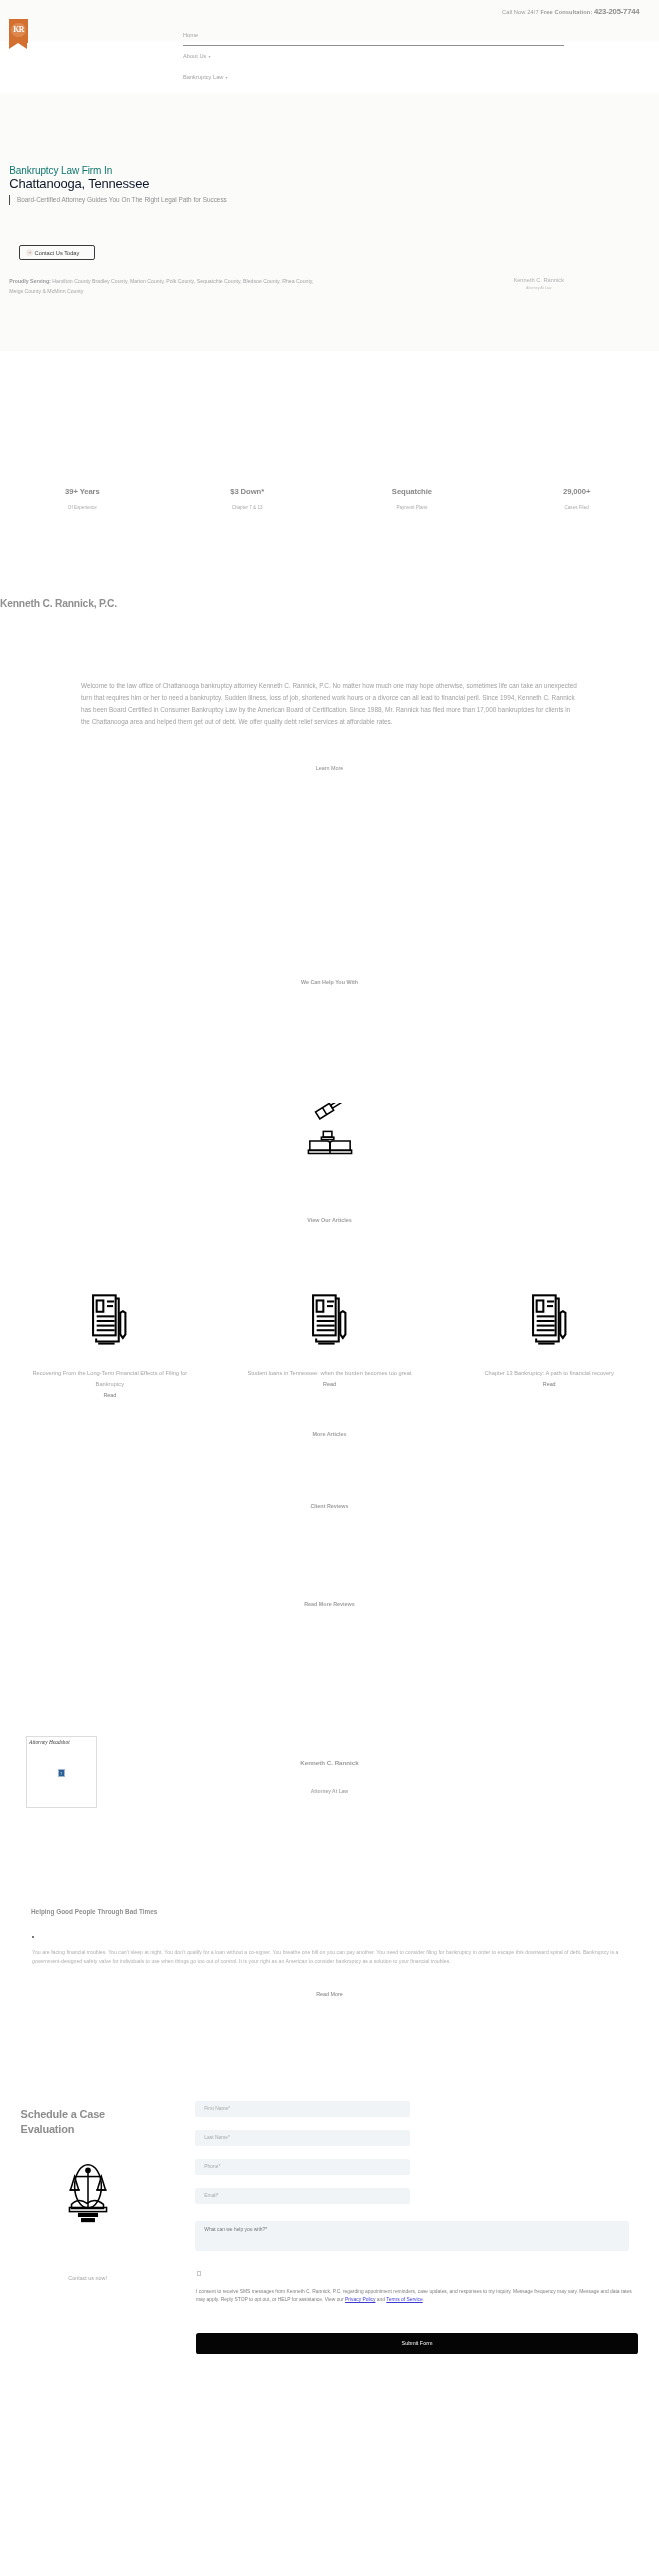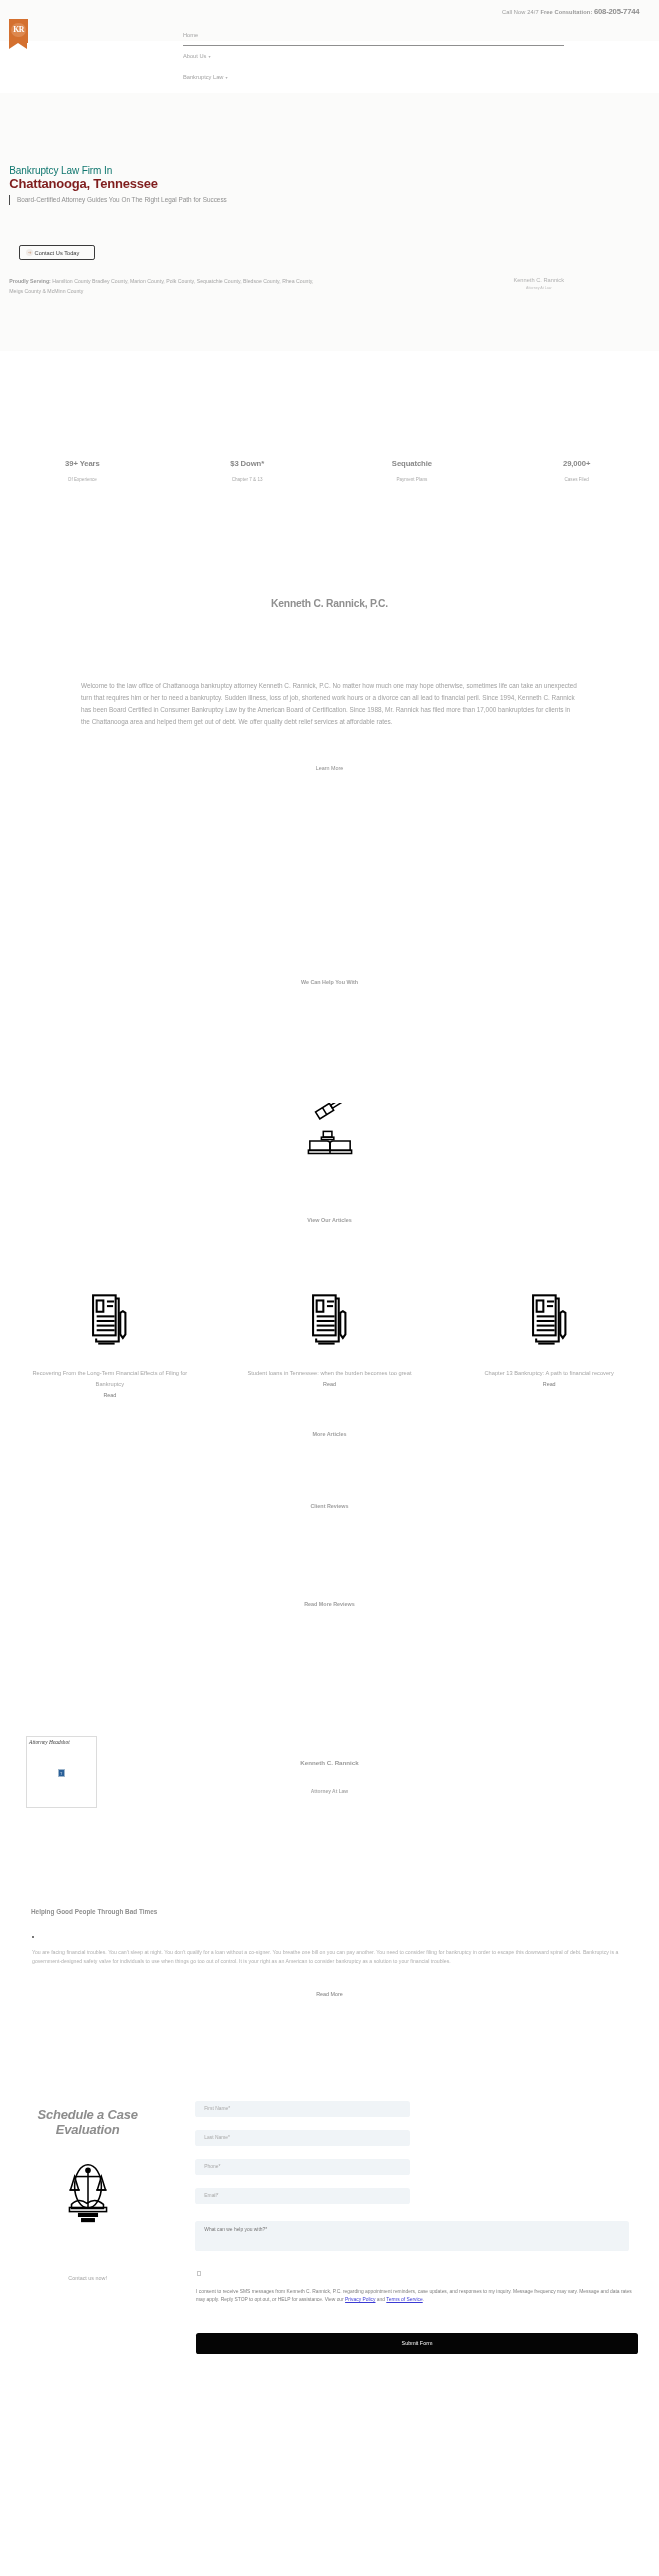--- a/index.html
+++ b/index.html
@@ -37,42 +37,42 @@
   
   .nav { position:absolute; left:183px; top:32px; width:381px; }
   .nav-item { font-size:5.7px; color:#a3a3a3; margin-bottom:0; height:21px; line-height:6.2px; position:relative; }
   .nav-item .chev { font-size:4.1px; margin-left:2.1px; color:#b4b4b4; }
   .nav-underline { position:absolute; left:183px; top:45px; width:381px; height:0.5px; background:#8f8f8f; }
 
   
   .hero { position:absolute; left:0; top:93px; width:659px; height:258px; background:#fbfbfa; }
   .hero-h1 { position:absolute; left:9.3px; top:71px; width:361px; }
   .hero-h1 .l1 { font-size:10px; color:#0f766e; font-weight:400; line-height:13.4px; letter-spacing:-0.1px;}
-  .hero-h1 .l2 { font-size:13px; color:#7f1d1d; font-weight:700; line-height:14.4px; letter-spacing:-0.2px;}
+  .hero-h1 .l2 { font-size:13px; color:#0f172a; font-weight:400; line-height:14.4px; letter-spacing:-0.2px;}
   .hero-sub { position:absolute; left:9.3px; top:102px; width:289px; border-left:1.5px solid #4a4a4a; padding-left:6.7px; }
   .hero-sub p { font-size:6.4px; color:#8f8f8f; line-height:9.8px; }
   .btn-contact { position:absolute; left:19px; top:152px; width:76px; height:15px; border:0.5px solid #3a3a3a;
       border-radius:2.1px; background:transparent; color:#3a3a3a; font-size:5.7px; font-family:"Liberation Sans",sans-serif;
       cursor:pointer; display:flex; align-items:center; justify-content:center; }
   .btn-contact .arrowcirc { position:absolute; left:6.2px; width:7.2px; height:7.2px; border-radius:50%;
       background:#f0ece9; color:#d4a98c; font-size:4.6px; line-height:7.2px; text-align:center; }
   .serving { position:absolute; left:9.3px; top:184px; width:319px; font-size:5.2px; line-height:9.8px; color:#a6a6a6; }
   .serving b { color:#9a9a9a; font-weight:700; }
   .hero-name { position:absolute; right:95px; top:184px; text-align:center; }
   .hero-name .n { font-size:5.7px; color:#b0b0b0; }
   .hero-name .t { font-size:3.6px; color:#bcbcbc; margin-top:3.1px; }
 
   
   .stats { position:absolute; left:0; top:459px; width:659px; display:flex; }
   .stat { flex:1; text-align:center; }
-  .stat .v { font-size:7.7px; font-weight:700; color:#888; letter-spacing:-0.1px; }
+  .stat .v { font-size:7.7px; font-weight:700; color:#888; letter-spacing:-0.1px;margin-top:28px; }
   .stat .l { font-size:4.6px; color:#aaa; margin-top:8.8px; }
 
   
-  .sec-title { text-align:center; font-size:10.3px; color:#8f8f8f; font-weight:700; letter-spacing:-0.2px; }
+  .sec-title { font-size:10.3px; color:#8f8f8f; font-weight:700; letter-spacing:-0.2px; }
   #intro-title { position:absolute; left:0; top:598px; width:659px; }
   .intro-body { position:absolute; left:81px; top:680px; width:497px; font-size:6.4px; line-height:12px; color:#a1a1a1; }
   .link-center { position:absolute; width:659px; left:0; text-align:center; font-size:5.4px; color:#8d8d8d; }
   #learn-more { top:765px; }
 
   
   #help-title { position:absolute; left:0; top:979px; width:659px; font-size:5.4px; color:#a0a0a0; text-align:center; font-weight:700;}
   .gavel-wrap { position:absolute; left:0; top:1103px; width:659px; text-align:center; }
   .gavel-wrap svg { width:48px; height:52px; }
   #view-articles { top:1217px; font-weight:700; color:#a0a0a0; }
@@ -97,22 +97,22 @@
   .att-name { position:absolute; left:0; top:1759px; width:659px; text-align:center; font-size:6.2px; color:#9a9a9a; font-weight:700;}
   .att-role { position:absolute; left:0; top:1789px; width:659px; text-align:center; font-size:4.9px; color:#aaa; font-weight:700;}
 
   
   #hgp-title { position:absolute; left:31px; top:1908px; font-size:6.4px; color:#8f8f8f; font-weight:700; }
   .hgp-bullet { position:absolute; left:32px; top:1936px; width:2.1px; height:2.1px; background:#777; }
   .hgp-body { position:absolute; left:32px; top:1948px; width:600px; font-size:5.2px; line-height:8.8px; color:#b0b0b0; }
   #hgp-read { top:1991px; font-size:5.4px; color:#7d7d7d; }
 
   
-  .form-title { position:absolute; left:20.6px; top:2107px; width:134px; text-align:center;
-      font-size:13px; color:#8d8d8d; font-weight:700; line-height:15px; letter-spacing:-0.2px;font-style:italic;}
+  .form-title { position:absolute; left:20.6px; top:2107px; width:134px; 
+      font-size:11px; color:#8d8d8d; font-weight:700; line-height:15px; letter-spacing:-0.2px;}
   .scales { position:absolute; left:62px; top:2158px; width:52px; height:67px; }
   .scales svg { width:52px; height:67px; }
   .contact-now { position:absolute; left:20.6px; top:2275px; width:134px; text-align:center; font-size:5.4px; color:#a3a3a3; }
 
   .field { position:absolute; left:195px; background:#f0f4f7; border:none; border-radius:2.6px; height:15.5px; width:215px;
       font-size:4.9px; color:#9c9c9c; padding:0 9.3px; font-family:"Liberation Sans",sans-serif; }
   .field::placeholder { color:#a8a8a8; }
   #f-first { top:2101px; }
   #f-last  { top:2130px; }
   #f-phone { top:2159px; }
@@ -127,21 +127,21 @@
       border-radius:2.6px; color:#fff; font-size:5.4px; font-family:"Liberation Sans",sans-serif; cursor:pointer; }
 
   
   .footer { position:absolute; left:0; top:2452px; width:659px; height:613px; background:#fff; }
 </style>
 </head>
 <body>
 
 <div class="topbar">
   <div class="topbar-inner">
-    <span class="lbl">Call Now 24/7 </span><b>Free Consultation:</b><a class="tel" href="#">608-205-7744</a>
+    <span class="lbl">Call Now 24/7 </span><b>Free Consultation:</b><a class="tel" href="#">423-205-7744</a>
   </div>
 </div>
 
 <div class="logo-shield" id="header-logo">
   <div class="body"></div>
   <div class="point"></div>
   <div class="disc"></div>
   <div class="kr">KR</div>
 </div>
 

